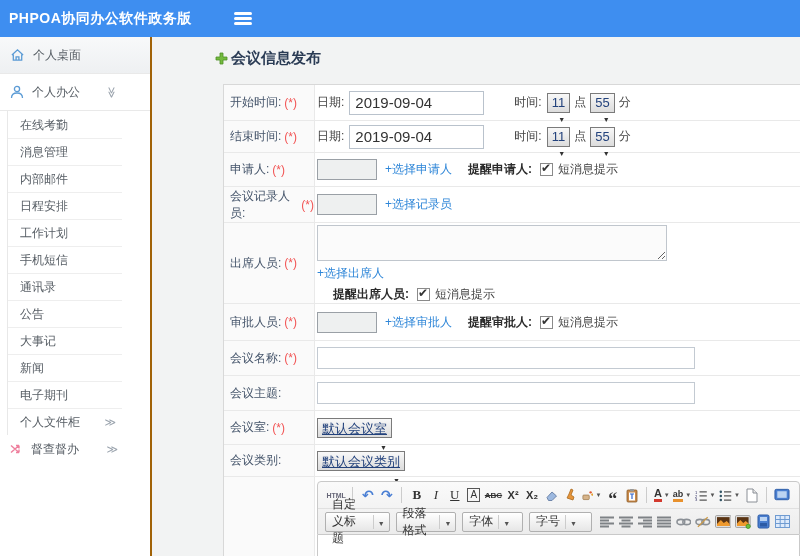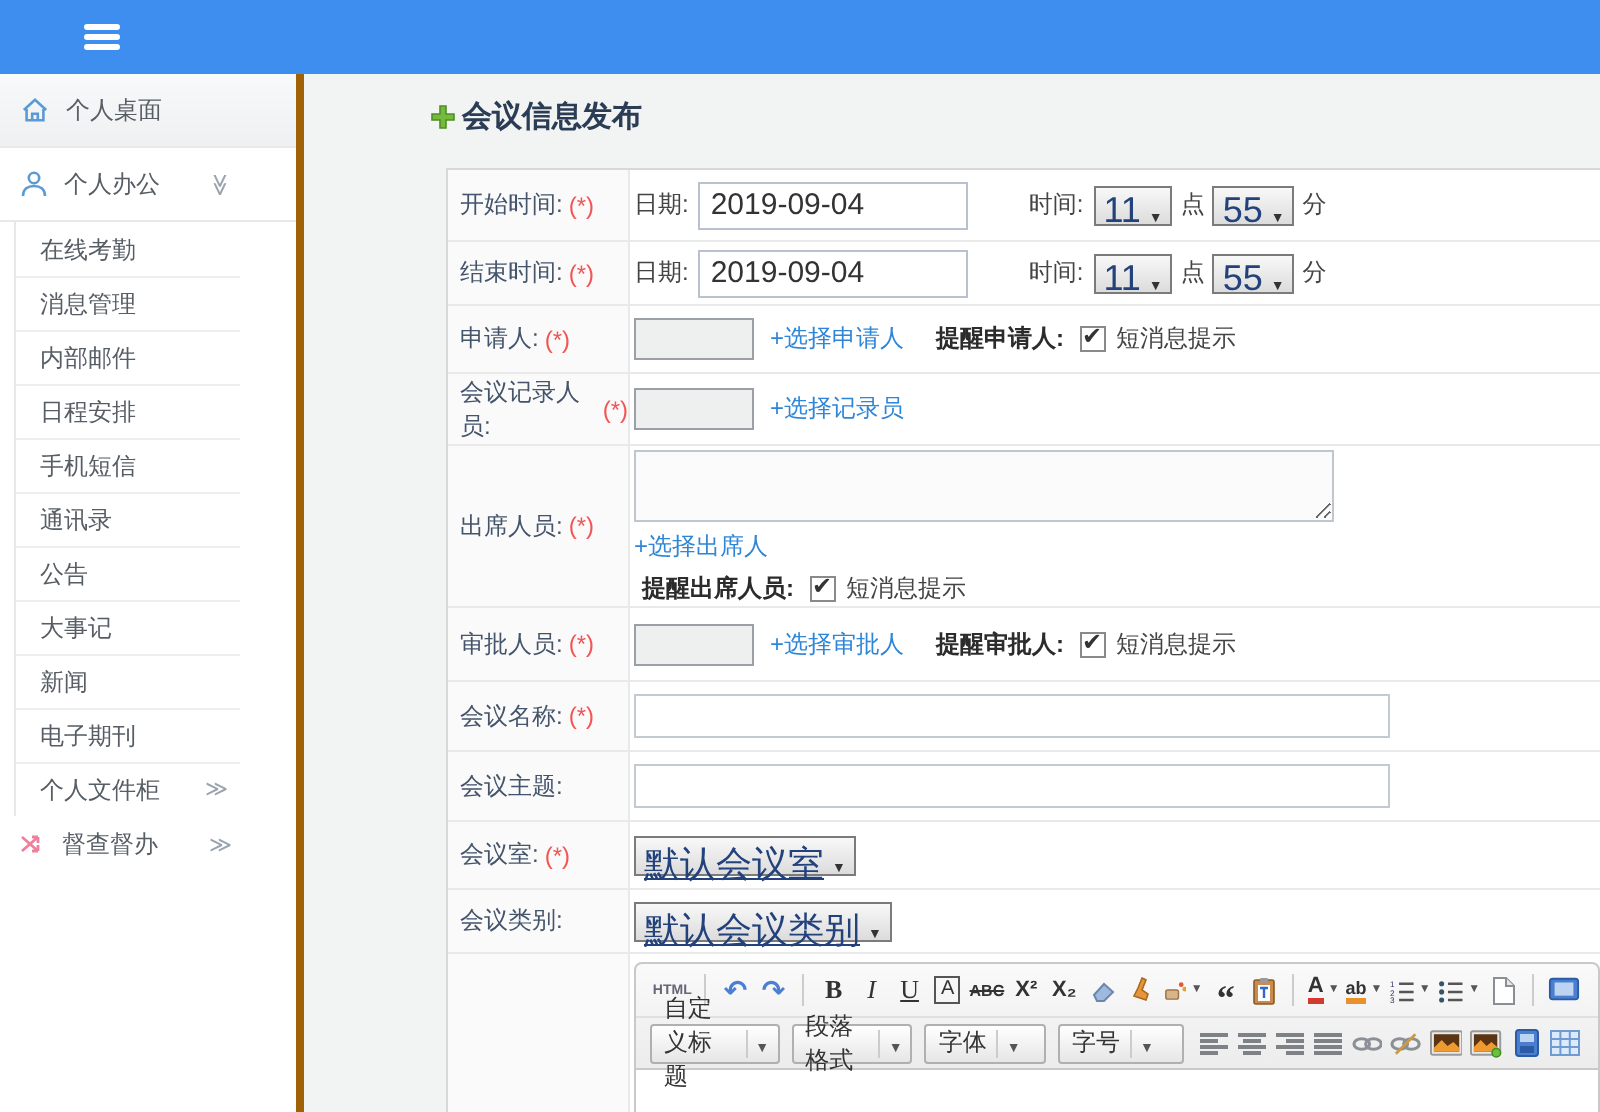--- a/index.html
+++ b/index.html
@@ -7,21 +7,21 @@
   body { font-family:"Liberation Sans","DejaVu Sans",sans-serif; }
   #screen { position:relative; width:800px; height:556px; overflow:hidden; background:#f2f3f3; }
 
   
   .header { position:absolute; left:0; top:0; width:800px; height:37px; background:#3e8ef0; display:flex; align-items:center; }
   .app-title { color:#fff; font-size:14px; font-weight:bold; margin-left:9px; letter-spacing:.5px; }
   .hamburger { margin-left:42px; width:18px; height:13px; display:flex; flex-direction:column; justify-content:space-between; cursor:pointer; }
   .hamburger i { display:block; height:2.6px; background:#fff; border-radius:2px; }
 
   
-  .sidebar { position:absolute; left:0; top:37px; width:152px; height:519px; background:#fff; border-right:4px solid #a16207; font-size:12px; color:#565d64; }
+  .sidebar { position:absolute; left:0; top:37px; width:152px; height:519px; background:#fff; border-right:2px solid #a16207; font-size:12px; color:#565d64; }
   .side-top { height:37px; display:flex; align-items:center; padding-left:10px; border-bottom:1px solid #e9e9e9; cursor:pointer; }
   .side-top.desktop { background:linear-gradient(#f8f9fa,#eef0f2); }
   .side-top .lbl { margin-left:8px; }
   .side-top .chev { margin-left:auto; margin-right:32px; color:#9aa3ad; font-size:11px; transform:rotate(90deg); }
   .submenu { margin:0 28px 0 7px; border-left:1px solid #e8e8e8; }
   .sub-item { height:27px; line-height:26px; padding-left:12px; cursor:pointer; display:flex; align-items:center; }
   .sub-item + .sub-item { border-top:1px solid #eeeeee; }
   .sub-item .chev { margin-left:auto; margin-right:6px; color:#9aa3ad; font-size:11px; }
   .side-top.supervise { border-bottom:none; height:28px; }
   .side-top.supervise .chev2 { margin-left:auto; margin-right:32px; color:#9aa3ad; font-size:11px; }
@@ -34,21 +34,21 @@
   
   .formtable { position:absolute; left:55px; top:47px; width:760px; background:#fff; border:1px solid #d8d8d8; }
   .frow { display:flex; border-bottom:1px solid #e9e9e9; }
   .cell-l { width:91px; flex:0 0 91px; background:#fafafa; border-right:1px solid #e9e9e9; display:flex; align-items:center; padding-left:6px; font-size:12px; color:#44546a; }
   .cell-l em { font-style:normal; color:#f25555; margin-left:3px; }
   .cell-r { flex:1; display:flex; align-items:center; padding-left:2px; font-size:12px; color:#444; }
   .cell-r.stack { flex-direction:column; align-items:flex-start; justify-content:center; }
   .inline-lbl { color:#444; margin-right:5px; }
   .date-input { width:135px; height:24px; border:1px solid #b9c2cc; background:#fff; font-size:15px; color:#333; padding:0 5px; font-family:"Liberation Sans",sans-serif; }
   .time-lbl { margin-left:30px; }
-  .mini-sel { display:inline-flex; align-items:flex-start; border:1px solid #7b7b7b; background:linear-gradient(#f8f8f8,#dcdcdc); padding:1px 4px; height:20px; color:#23427c; font-size:18px; cursor:pointer; }
+  .mini-sel { display:inline-flex; align-items:flex-end; border:1px solid #7b7b7b; background:linear-gradient(#f8f8f8,#dcdcdc); padding:1px 4px; height:20px; color:#23427c; font-size:13px; cursor:pointer;flex-direction:column; }
   .mini-sel .arr::after { content:"▼"; font-size:7px; color:#333; margin-left:4px; }
   .mini-sel.u .val { text-decoration:underline; }
   .unit { margin:0 4px; color:#444; }
   .gray-input { width:60px; height:21px; border:1px solid #9aa0a6; background:#eef0f0; }
   .blue-link { color:#2e86d8; text-decoration:none; margin-left:8px; cursor:pointer; }
   .remind { font-weight:bold; color:#2c2c2c; margin-left:16px; }
   .checkbox { width:13px; height:13px; border:1px solid #8a8a8a; background:#fff; margin-left:8px; position:relative; cursor:pointer; }
   .checkbox.checked::after { content:"✔"; position:absolute; left:0px; top:-3px; font-size:12px; color:#333; }
   .cb-lbl { margin-left:5px; color:#444; }
   .attend-ta { width:350px; height:46px; border:1px solid #c0c6cd; background:#fbfbfb; resize:both; margin-top:2px; }
@@ -80,20 +80,21 @@
   .ed-content { border:1px solid #c9c9c9; border-top:none; background:#fff; height:60px; }
 
   svg { display:block; }
 </style>
 </head>
 <body>
 
 <div id="screen">
 
   <div class="header">
+    <span class="app-title">PHPOA协同办公软件政务版</span>
     <span class="hamburger">
         <i></i>
         <i></i>
         <i></i>
       </span>
   </div>
 
   <div class="sidebar">
     <div class="side-top desktop">
       <svg width="15" height="14" viewBox="0 0 16 15">
@@ -116,20 +117,23 @@
       <div class="sub-item">
           <span>消息管理</span>
         </div>
       <div class="sub-item">
           <span>内部邮件</span>
         </div>
       <div class="sub-item">
           <span>日程安排</span>
         </div>
       <div class="sub-item">
+          <span>工作计划</span>
+        </div>
+      <div class="sub-item">
           <span>手机短信</span>
         </div>
       <div class="sub-item">
           <span>通讯录</span>
         </div>
       <div class="sub-item">
           <span>公告</span>
         </div>
       <div class="sub-item">
           <span>大事记</span>
@@ -237,21 +241,21 @@
         <div class="cell-l">
             <span>出席人员:</span>
             <em>(*)</em>
           </div>
         <div class="cell-r stack">
           <textarea class="attend-ta" style=""></textarea>
           <div class="line">
               <a class="blue-link" style="margin-left:0">+选择出席人</a>
             </div>
           <div class="line">
-            <span class="remind" style="margin-left:4px">提醒出席人员:</span>
+            <span class="remind" style="margin-left:16px">提醒出席人员:</span>
             <span class="checkbox checked"></span>
             <span class="cb-lbl">短消息提示</span>
           </div>
         </div>
       </div>
 
       <div class="frow" style="height:37px">
         <div class="cell-l">
             <span>审批人员:</span>
             <em>(*)</em>

